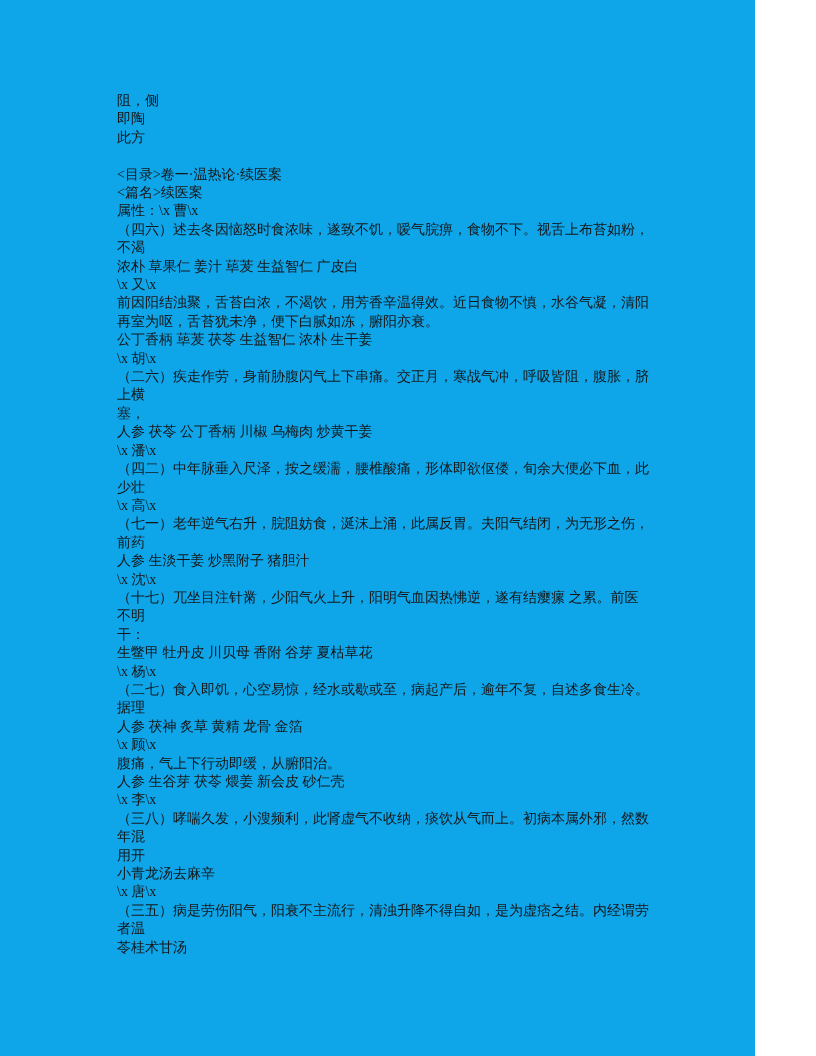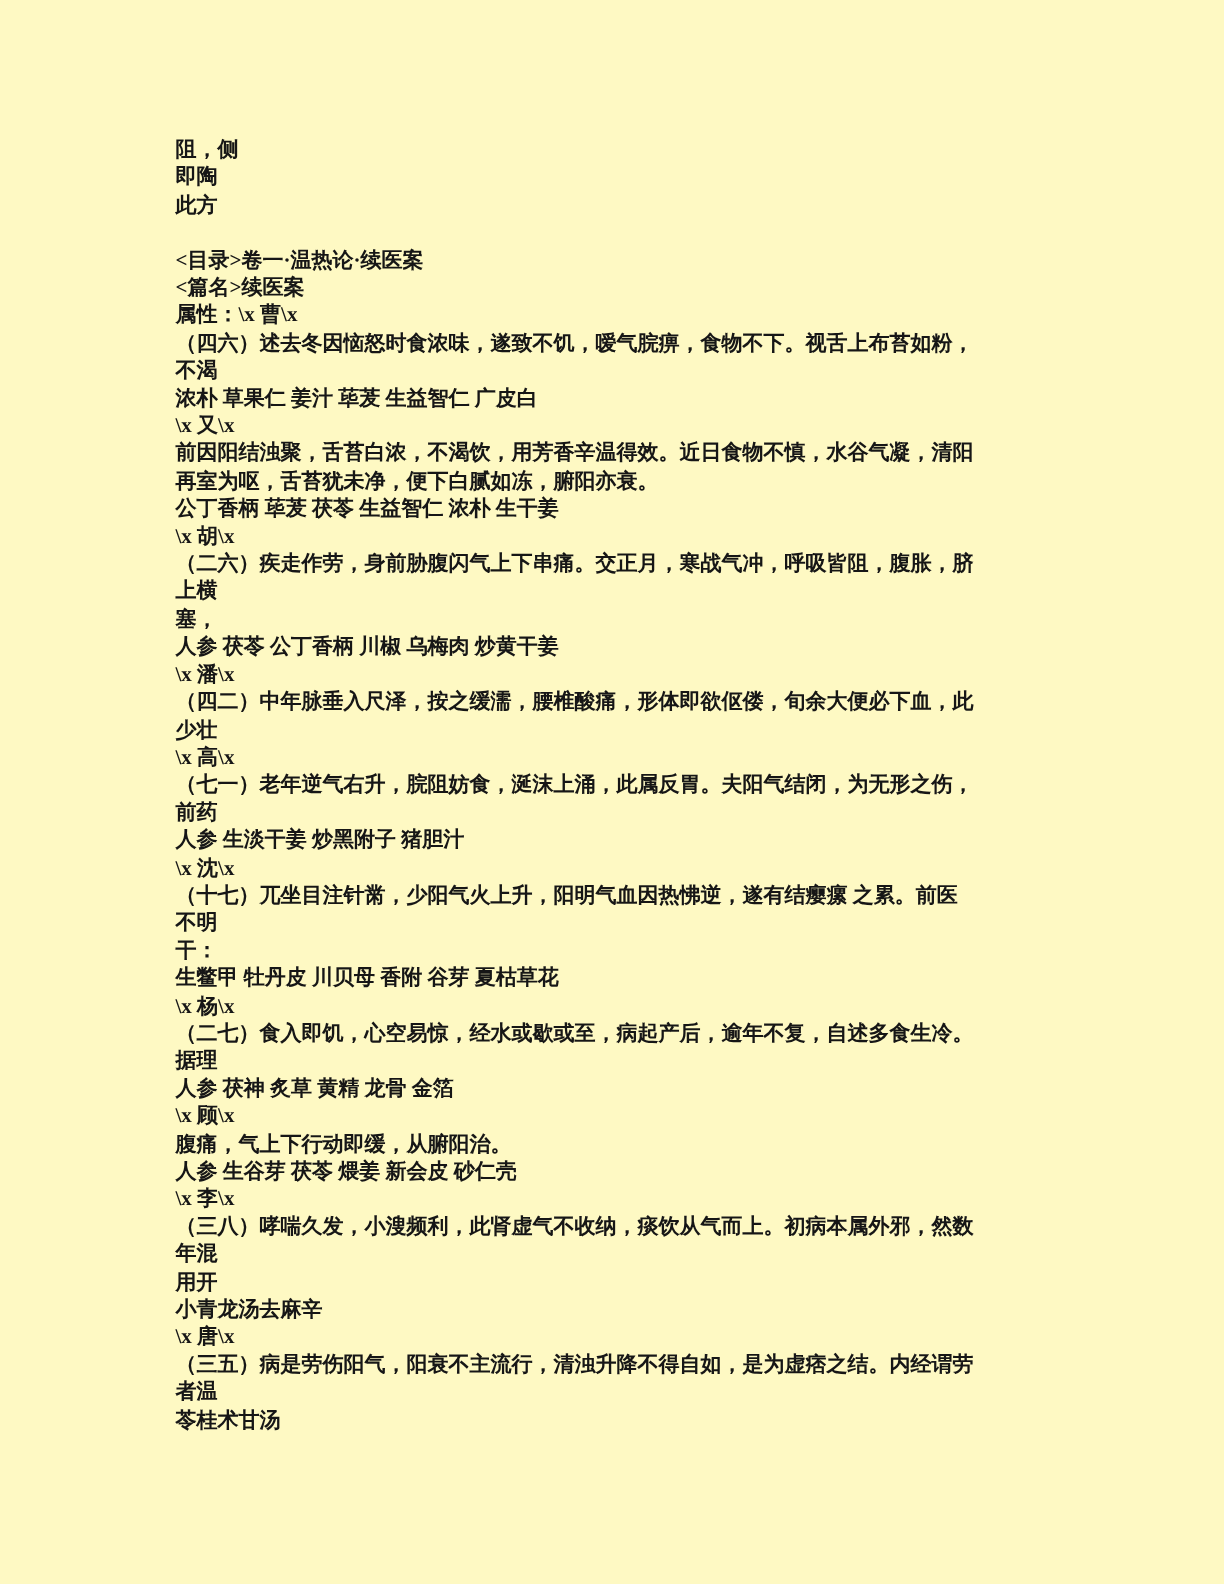--- a/index.html
+++ b/index.html
@@ -2,25 +2,24 @@
 <html><head>
 <meta charset="utf-8">
 <style>
   html, body {
     margin: 0;
     padding: 0;
     background: #ffffff;
   }
   .page {
     position: relative;
-    width: 816px;
+    width: 755px;
     height: 1056px;
-    background: #fef9c3;
+    background: #0ea5e9;
     overflow: hidden;
-    font-weight: bold;
   }
   .text-block {
     position: absolute;
     left: 117px;
     top: 92px;
     width: 600px;
     font-family: "Liberation Serif", "DejaVu Serif", serif;
     font-size: 14px;
     line-height: 18.4px;
     color: #161616;

